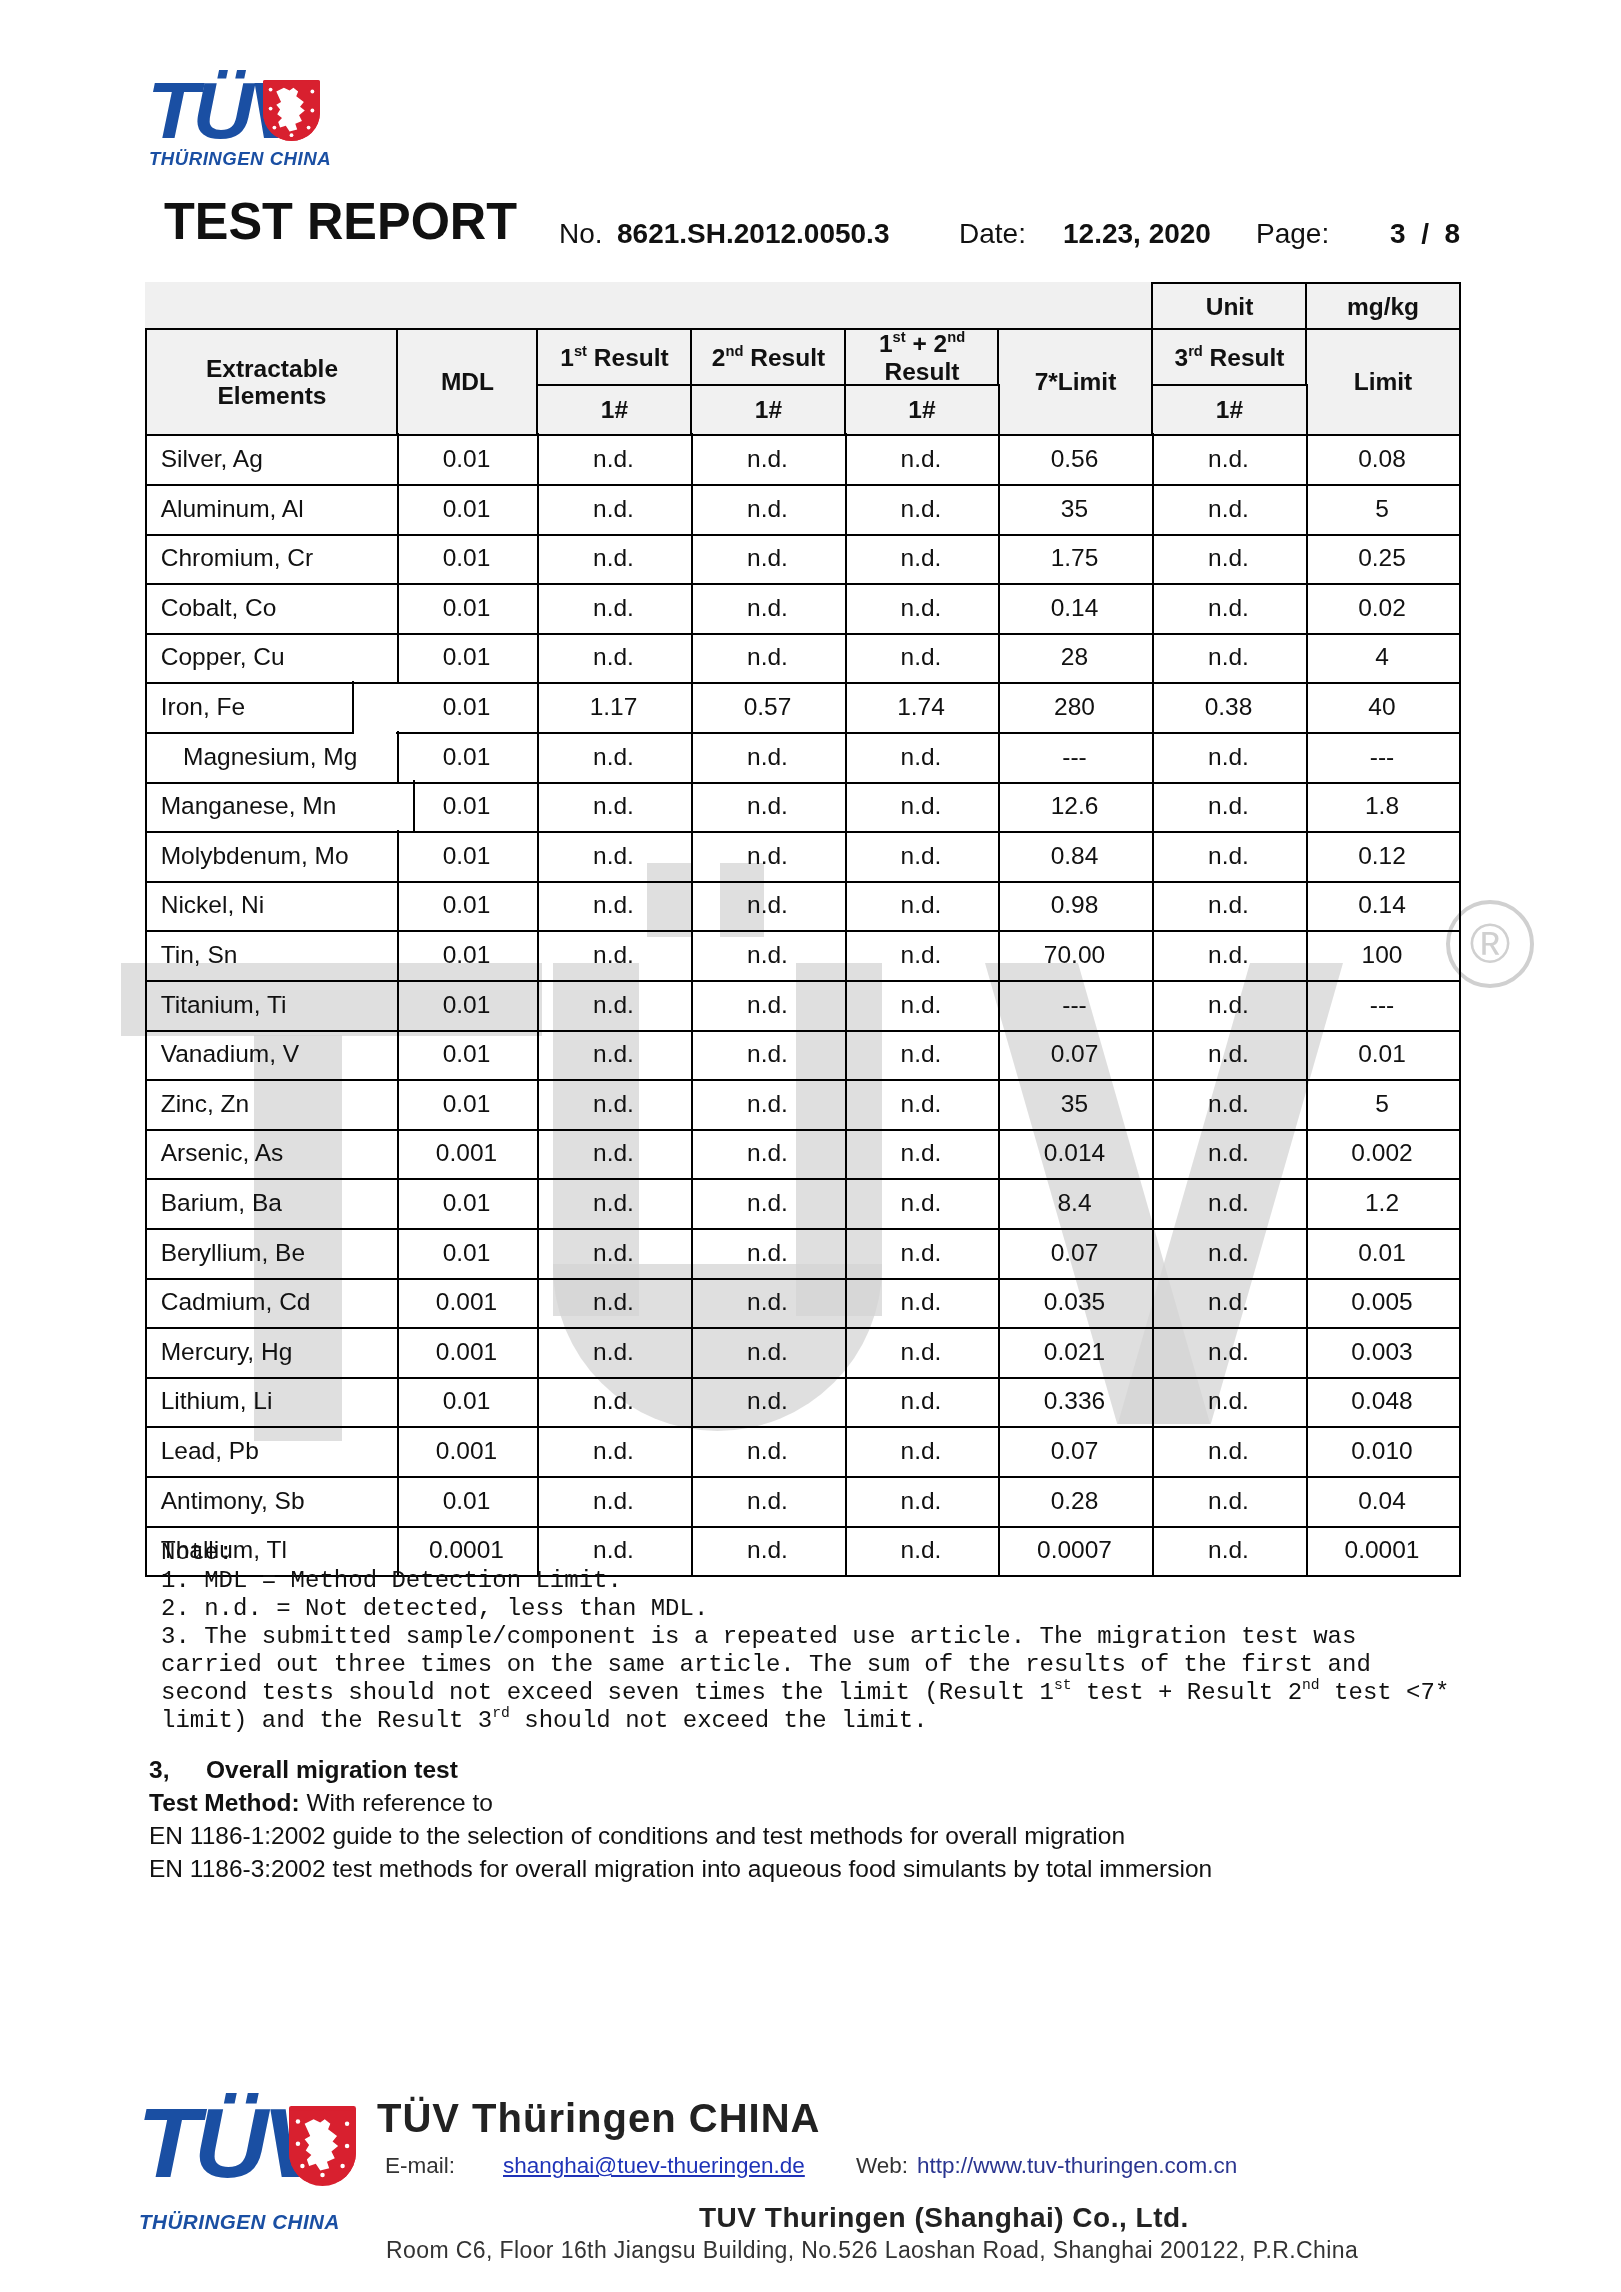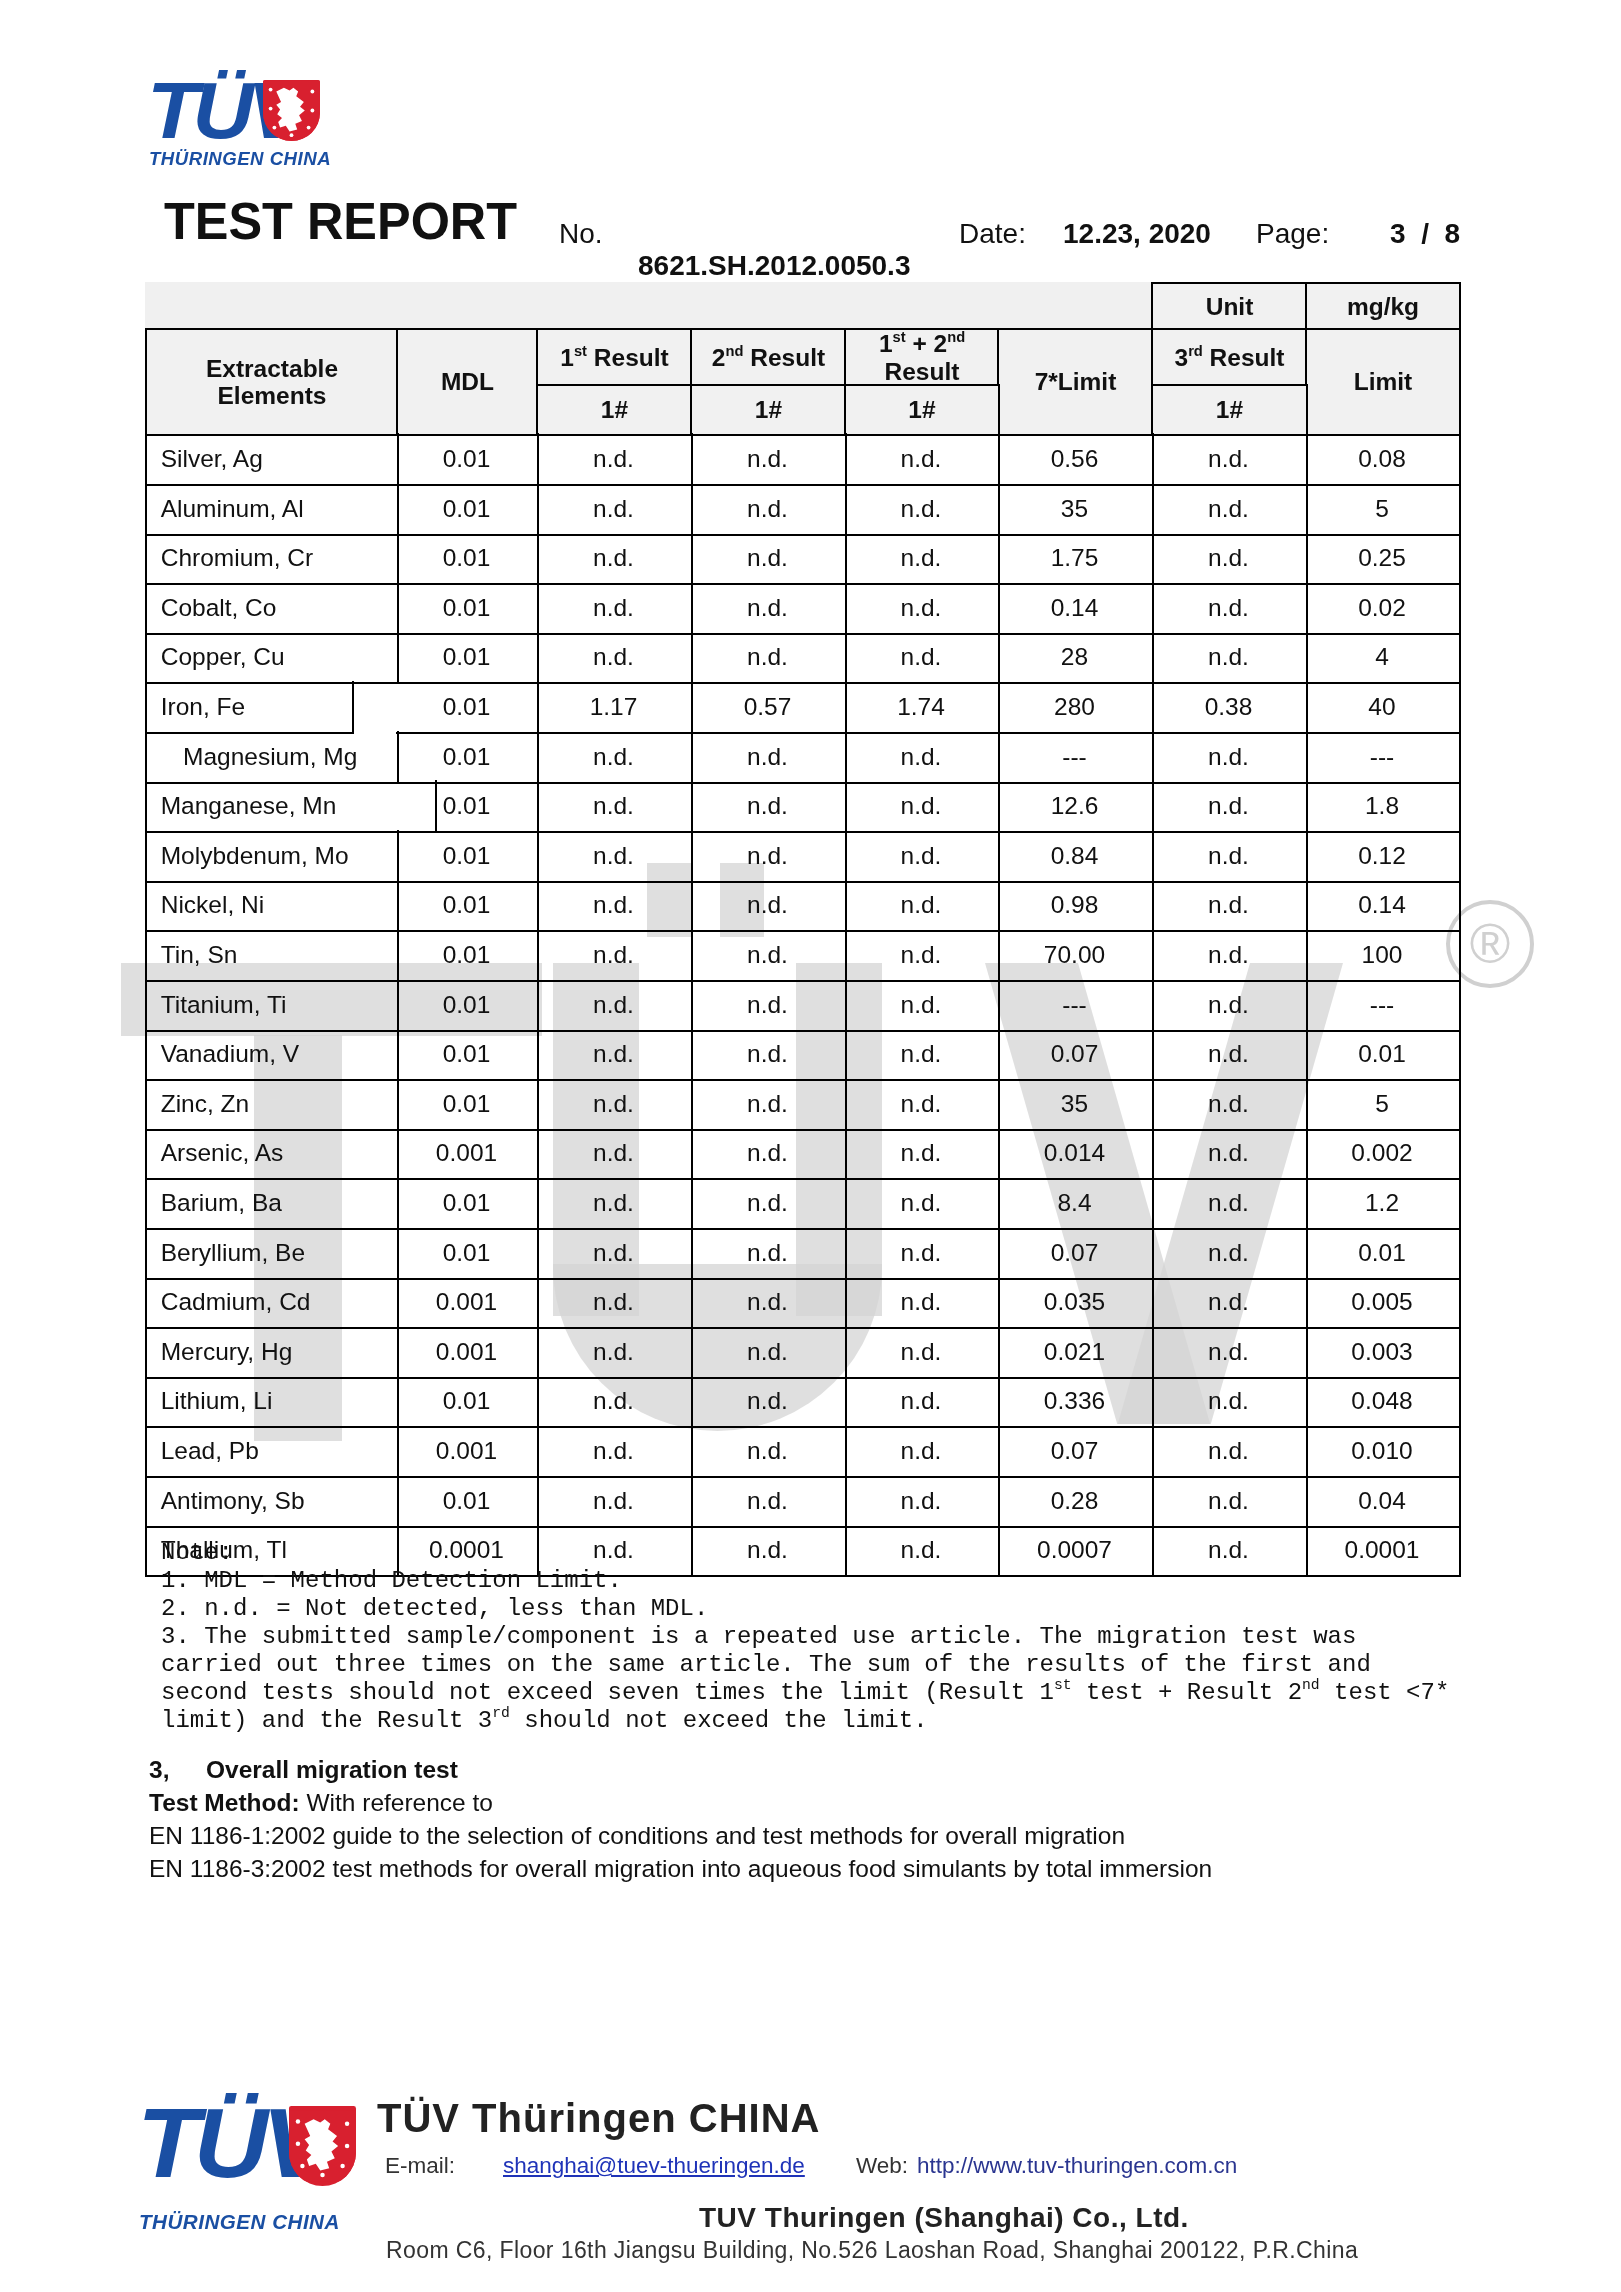--- a/index.html
+++ b/index.html
@@ -100,21 +100,21 @@
       <circle cx="12" cy="50" r="2" fill="#fff"></circle>
         <circle cx="48" cy="50" r="2" fill="#fff"></circle>
       <circle cx="30" cy="58" r="2" fill="#fff"></circle>
     </svg>
   </div>
   <div class="sub">THÜRINGEN CHINA</div>
 </div>
 
 <div class="title">TEST REPORT</div>
 <div class="meta" style="left:559px;">No.</div>
-<div class="meta bold" style="left:638px;margin-top:32px;">8621.SH.2012.0050.3</div>
+<div class="meta bold" style="left:617px;">8621.SH.2012.0050.3</div>
 <div class="meta" style="left:959px;">Date:</div>
 <div class="meta bold" style="left:1063px;">12.23, 2020</div>
 <div class="meta" style="left:1256px;">Page:</div>
 <div class="meta bold" style="left:1390px; white-space:pre;">3  /  8</div>
 
 <div class="tbl">
   <div class="head-band"></div>
 
   <div class="cell hcell b" style="left:1006px; top:0; width:157px; height:49px;">
       <span>Unit</span>
@@ -229,21 +229,21 @@
         <div class="cell first" style="left: 0px; width: 254px; height: 53px; padding-left: 36px;">Magnesium, Mg</div>
         <div class="cell" style="left: 251px; width: 143px; height: 53px;">0.01</div>
         <div class="cell" style="left: 391px; width: 157px; height: 53px;">n.d.</div>
         <div class="cell" style="left: 545px; width: 157px; height: 53px;">n.d.</div>
         <div class="cell" style="left: 699px; width: 156px; height: 53px;">n.d.</div>
         <div class="cell" style="left: 852px; width: 157px; height: 53px;">---</div>
         <div class="cell" style="left: 1006px; width: 157px; height: 53px;">n.d.</div>
         <div class="cell" style="left: 1160px; width: 156px; height: 53px;">---</div>
       </div>
       <div class="row" style="top: 347px;">
-        <div class="cell first" style="left: 0px; width: 292px; height: 53px;">Manganese, Mn</div>
+        <div class="cell first" style="left: 0px; width: 270px; height: 53px;">Manganese, Mn</div>
         <div class="cell" style="left: 251px; width: 143px; height: 53px;">0.01</div>
         <div class="cell" style="left: 391px; width: 157px; height: 53px;">n.d.</div>
         <div class="cell" style="left: 545px; width: 157px; height: 53px;">n.d.</div>
         <div class="cell" style="left: 699px; width: 156px; height: 53px;">n.d.</div>
         <div class="cell" style="left: 852px; width: 157px; height: 53px;">12.6</div>
         <div class="cell" style="left: 1006px; width: 157px; height: 53px;">n.d.</div>
         <div class="cell" style="left: 1160px; width: 156px; height: 53px;">1.8</div>
       </div>
       <div class="row" style="top: 397px;">
         <div class="cell first" style="left: 0px; width: 254px; height: 53px;">Molybdenum, Mo</div>

